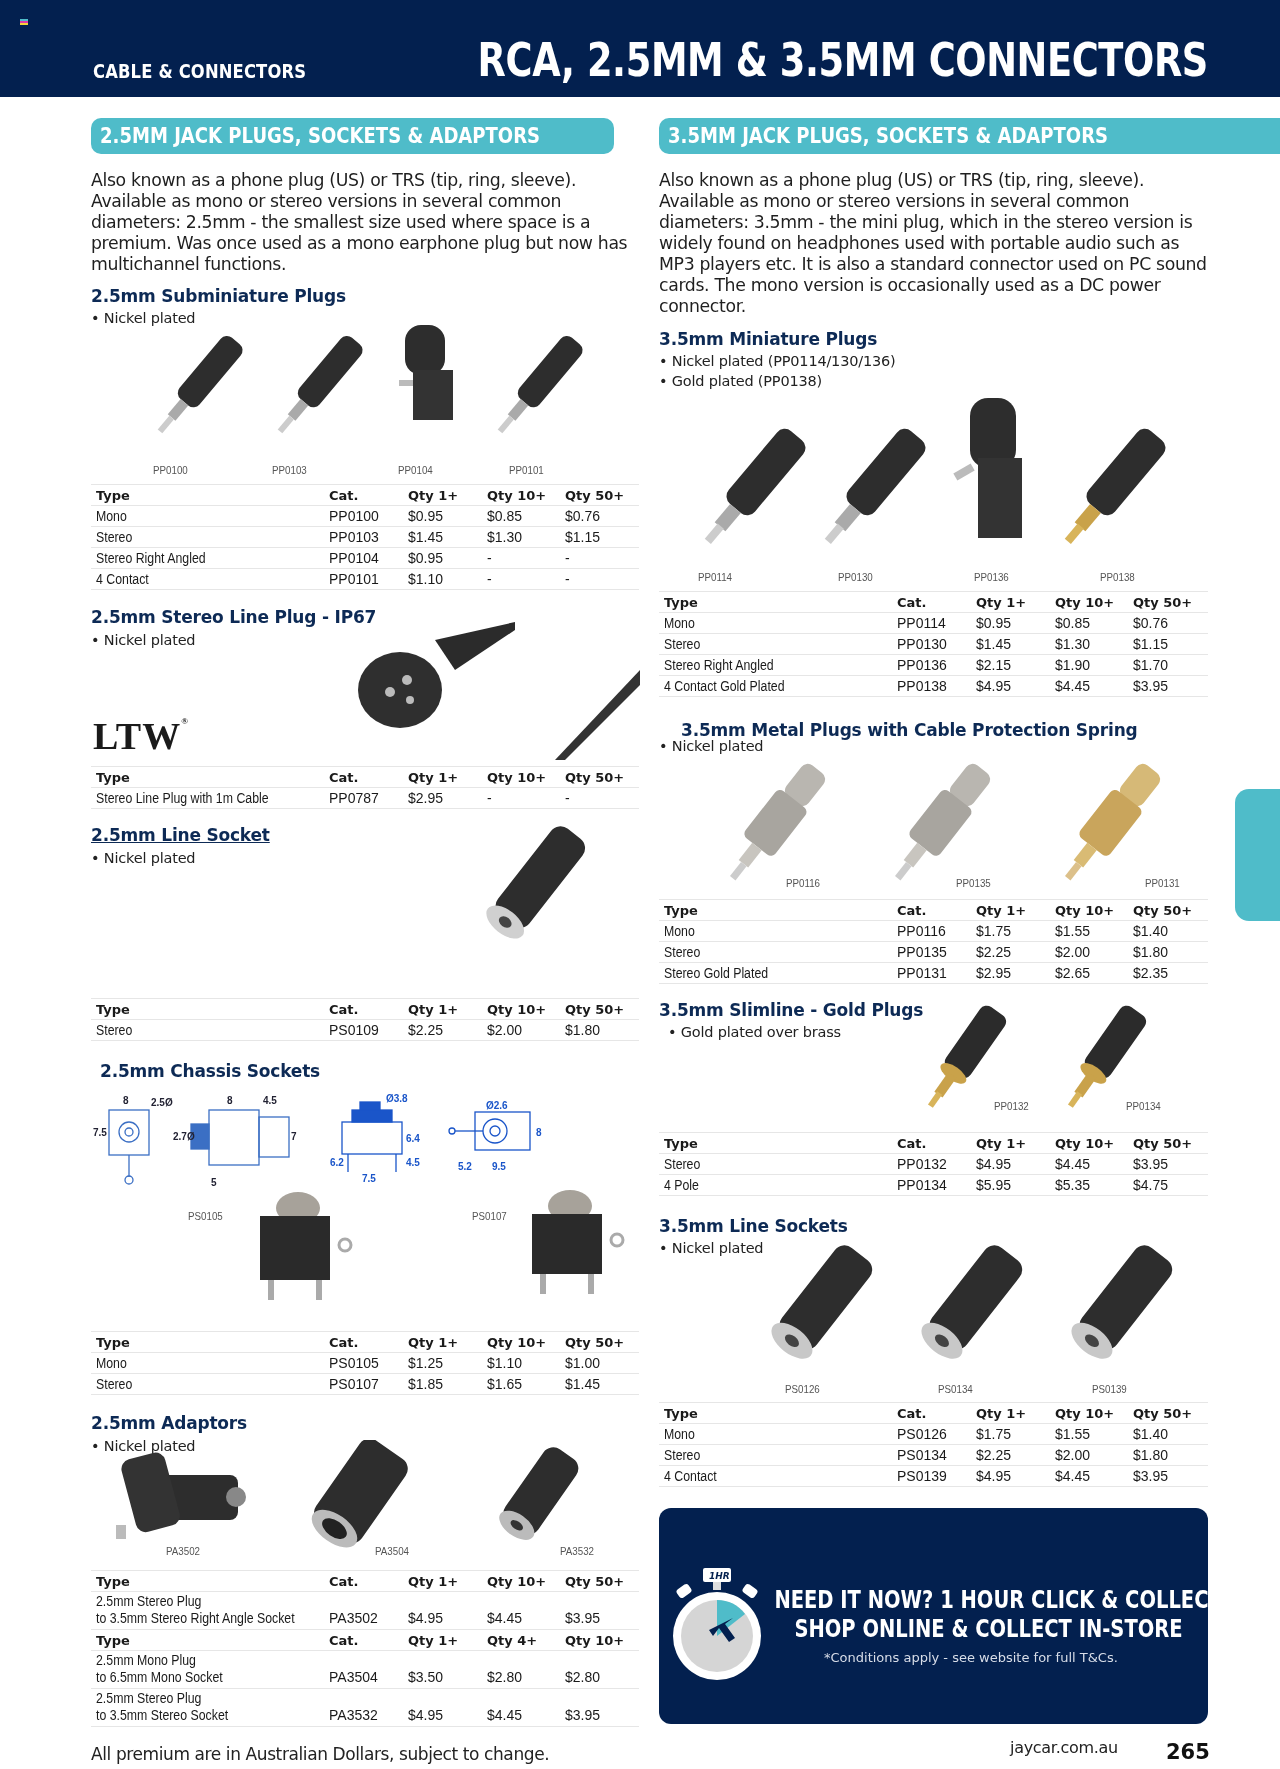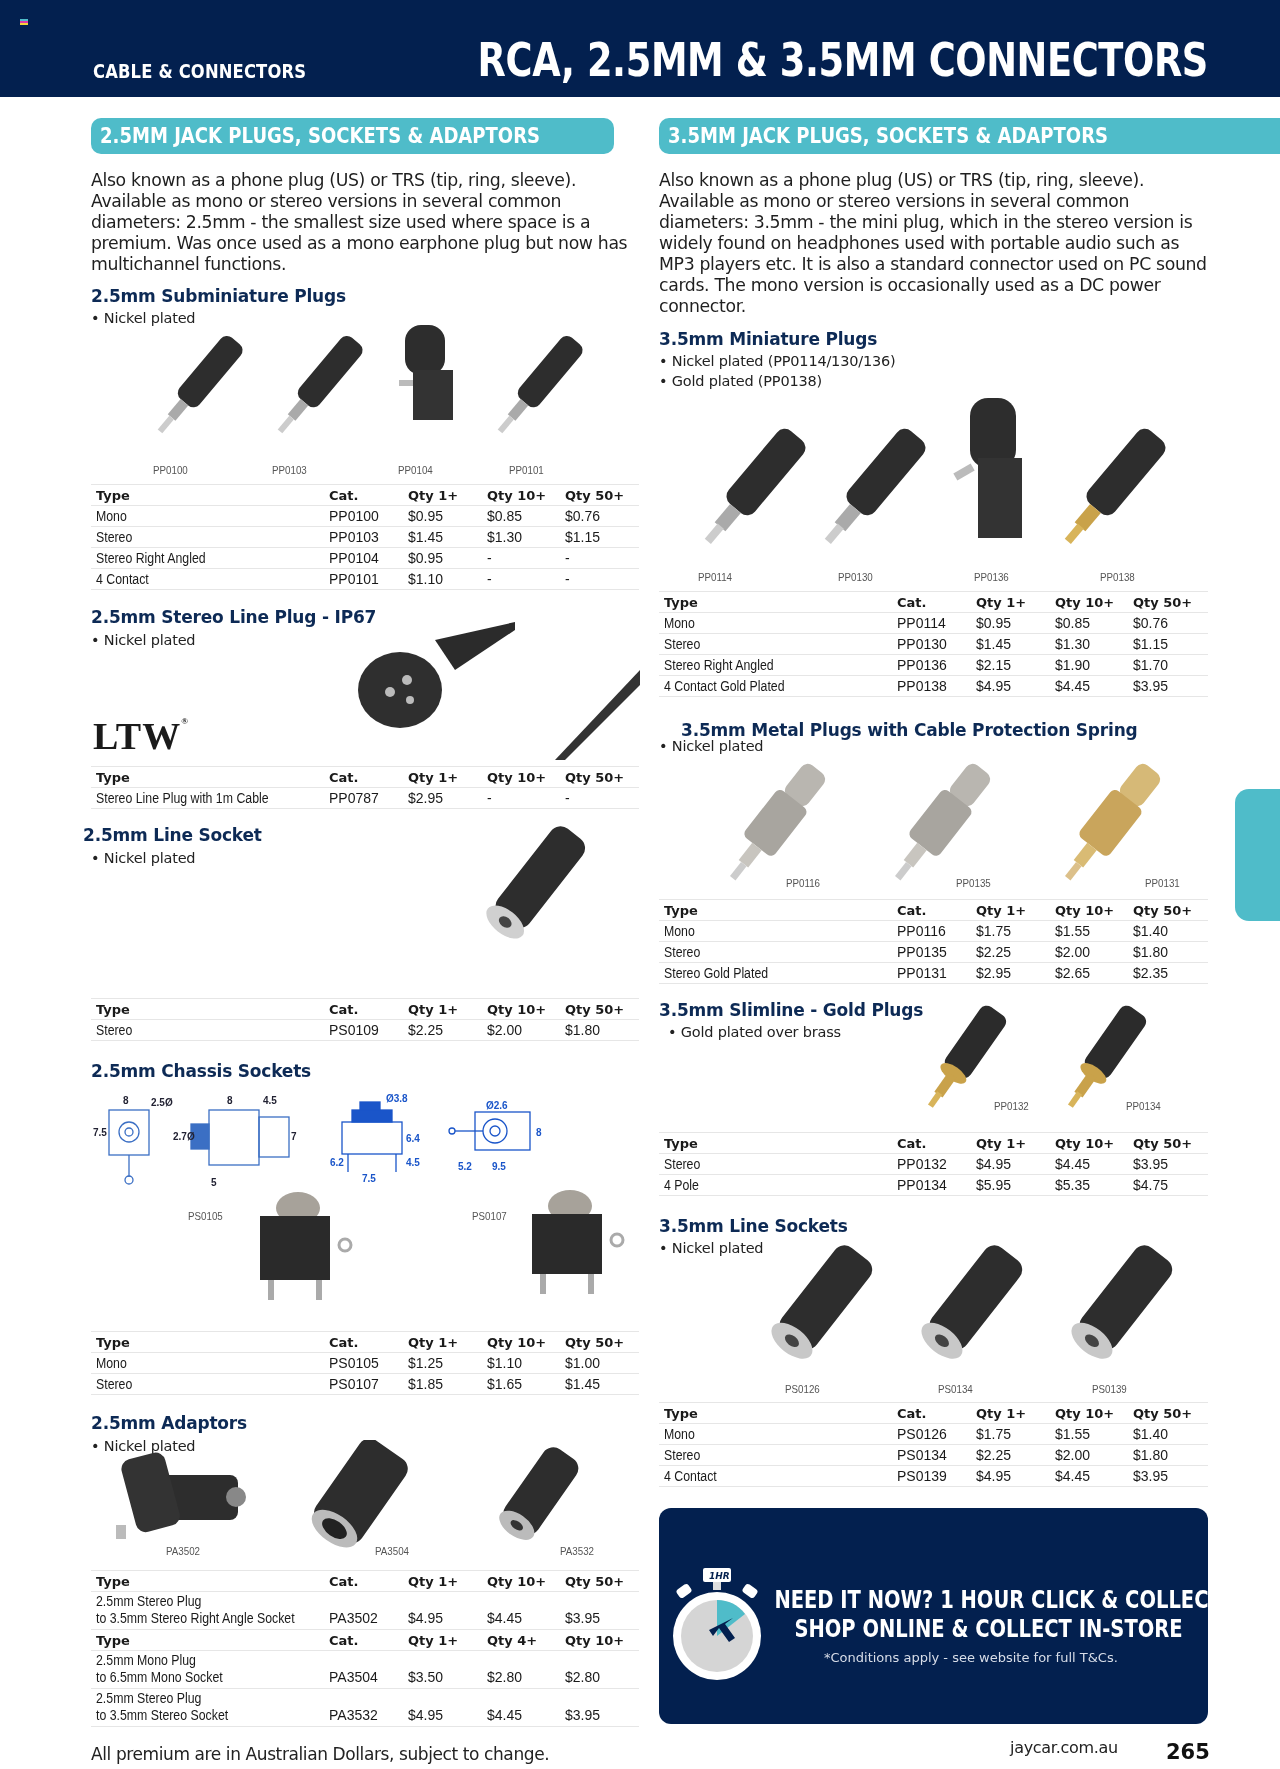--- a/index.html
+++ b/index.html
@@ -167,21 +167,21 @@
   <tr>
         <td><span class="cond">Stereo Line Plug with 1m Cable</span></td>
         <td>PP0787</td>
         <td>$2.95</td>
         <td>-</td>
         <td>-</td>
       </tr>
 </tbody>
   </table>
 
-<div class="sub" style="left:83px; top:825px;">2.5mm Line Socket</div>
+<div class="sub" style="left:91px; top:825px;text-decoration:underline;">2.5mm Line Socket</div>
 <div class="bullet" style="left:91px; top:848px;">• Nickel plated</div>
 <svg class="photo" style="left:460px; top:822px;" width="150" height="140">
   <g transform="rotate(38 75 70)">
       <rect x="50" y="0" width="40" height="110" rx="12" fill="#2d2d2d"></rect>
       <ellipse cx="70" cy="112" rx="22" ry="12" fill="#d0d0d0"></ellipse>
       <ellipse cx="70" cy="112" rx="7" ry="5" fill="#444"></ellipse>
     </g>
 </svg>
 <table class="spec" style="left:91px; top:998px; width:548px;">
   <colgroup>
@@ -202,21 +202,21 @@
   <tr>
         <td><span class="cond">Stereo</span></td>
         <td>PS0109</td>
         <td>$2.25</td>
         <td>$2.00</td>
         <td>$1.80</td>
       </tr>
 </tbody>
   </table>
 
-<div class="sub" style="left:91px; top:1061px;">2.5mm Chassis Sockets</div>
+<div class="sub" style="left:100px; top:1061px;">2.5mm Chassis Sockets</div>
 <svg class="diagram" style="left:91px; top:1092px;" width="210" height="100">
   <g stroke="#3b6fc4" fill="none" stroke-width="1.3">
     <rect x="18" y="18" width="40" height="45"></rect>
       <circle cx="38" cy="40" r="10"></circle>
       <circle cx="38" cy="40" r="4"></circle>
     <line x1="38" y1="63" x2="38" y2="85"></line>
       <circle cx="38" cy="88" r="4"></circle>
     <rect x="118" y="18" width="50" height="55"></rect>
       <rect x="100" y="32" width="18" height="25" fill="#3b6fc4"></rect>
     <rect x="168" y="25" width="30" height="40"></rect>

